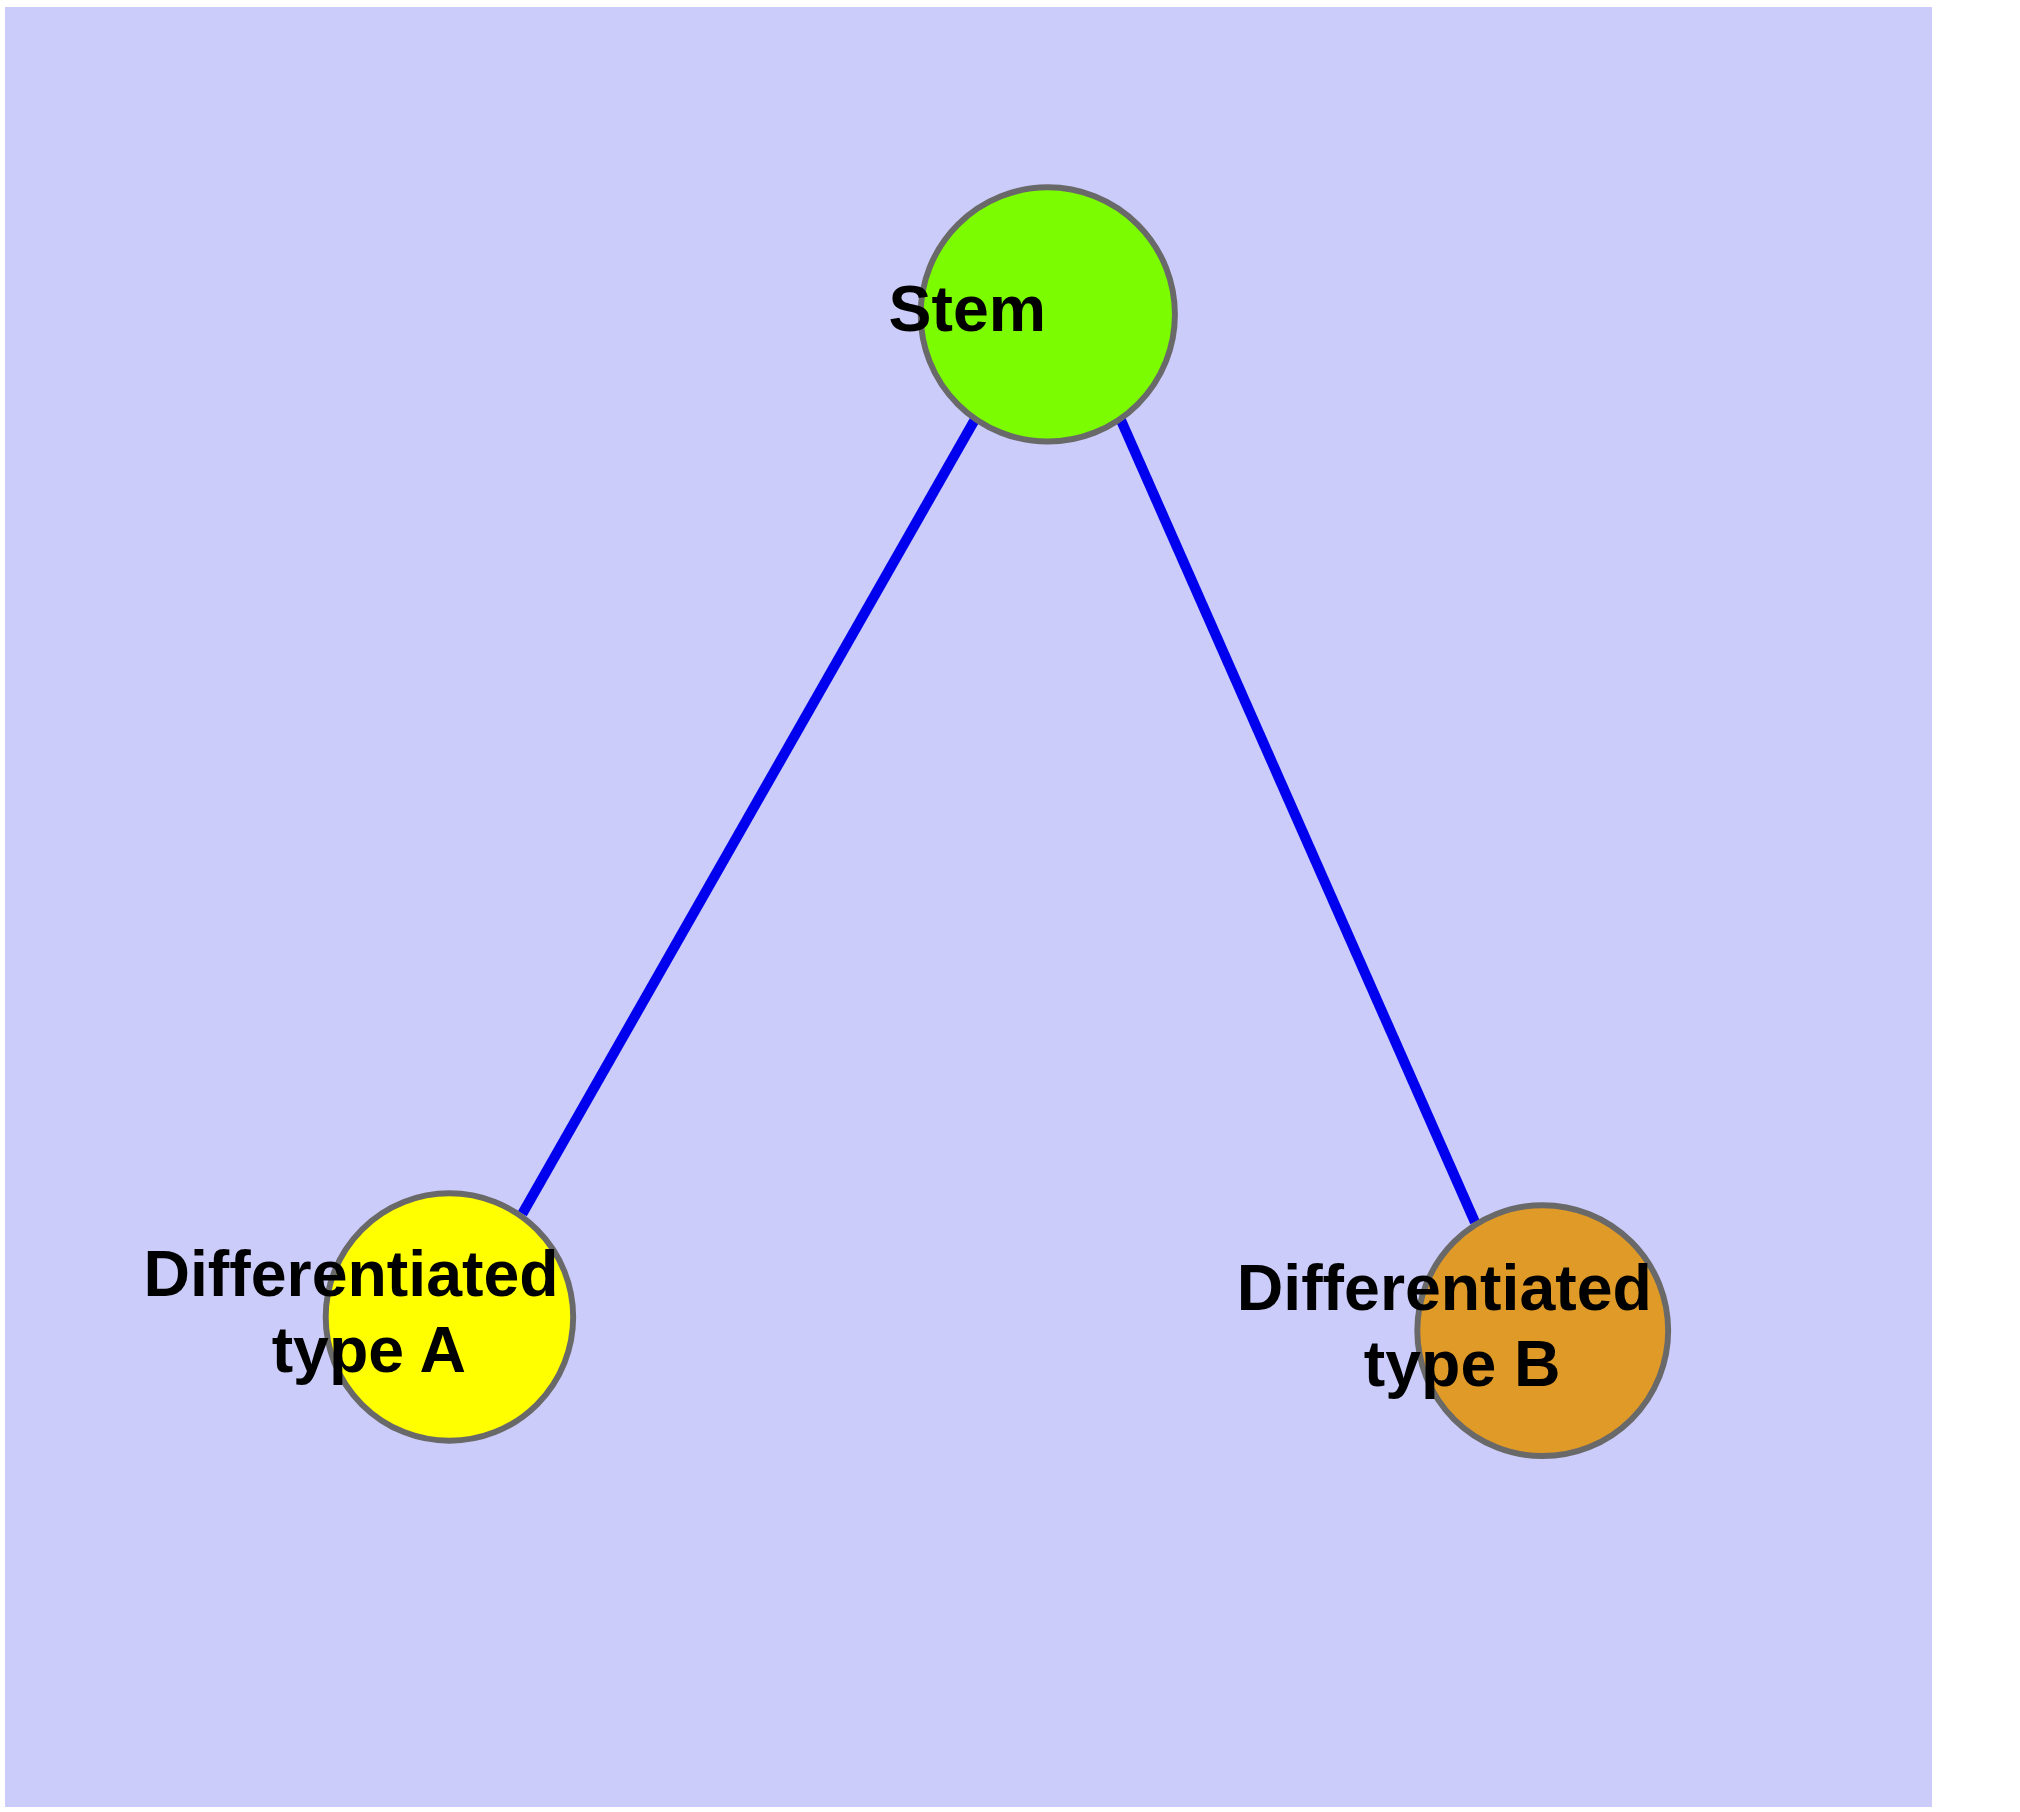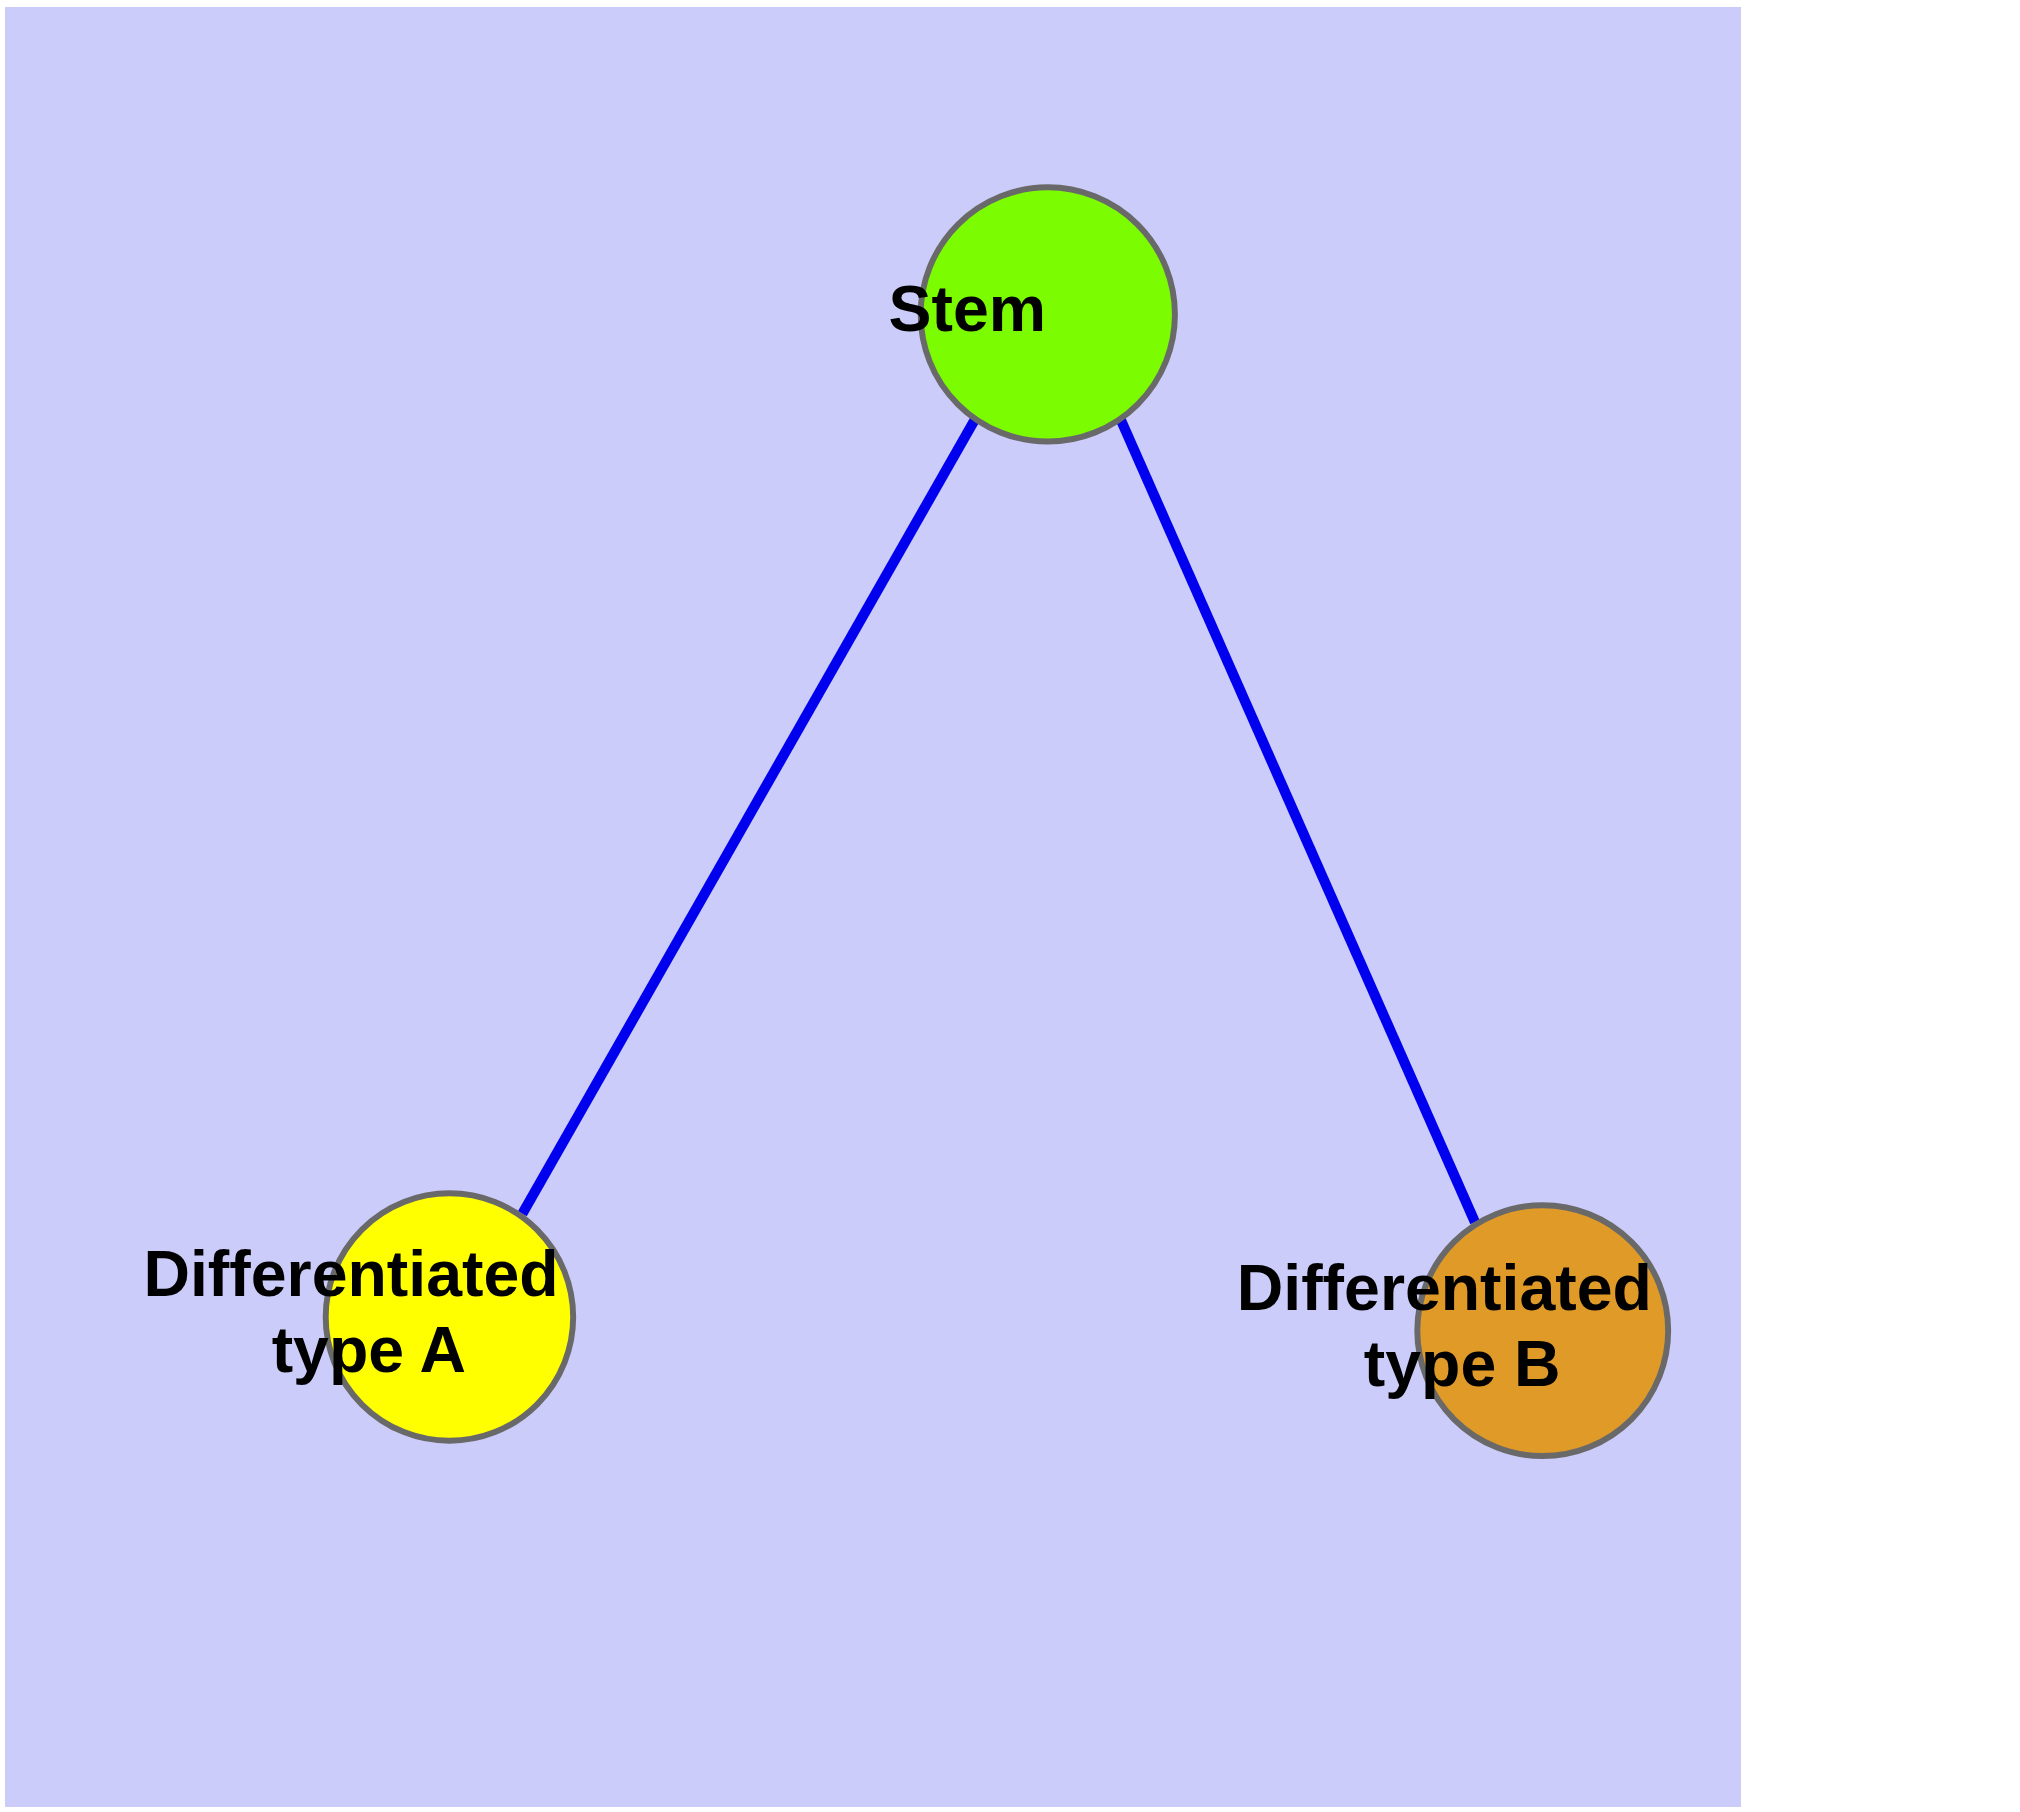--- a/index.html
+++ b/index.html
@@ -48,21 +48,21 @@
     fill: #000000;
     text-anchor: middle;
     dominant-baseline: middle;
     paint-order: normal;
     white-space: pre;
   }
 </style>
 </head>
 <body>
 
-<div id="stage" style="width: 1741px; height: 1812px;">
+<div id="stage" style="width: 1932px; height: 1812px;">
   <div id="canvas" style="background: rgb(204, 204, 250);"></div>
 
   <svg id="graph-svg" viewBox="0 0 2384 2138">
 
     <g>
       <line class="edge-line" x1="1150" y1="495" x2="616" y2="1432" stroke="#0000ee" stroke-width="12"></line>
       <line class="edge-line" x1="1322" y1="495" x2="1740" y2="1442" stroke="#0000ee" stroke-width="12"></line>
     </g>
 
     <g>

